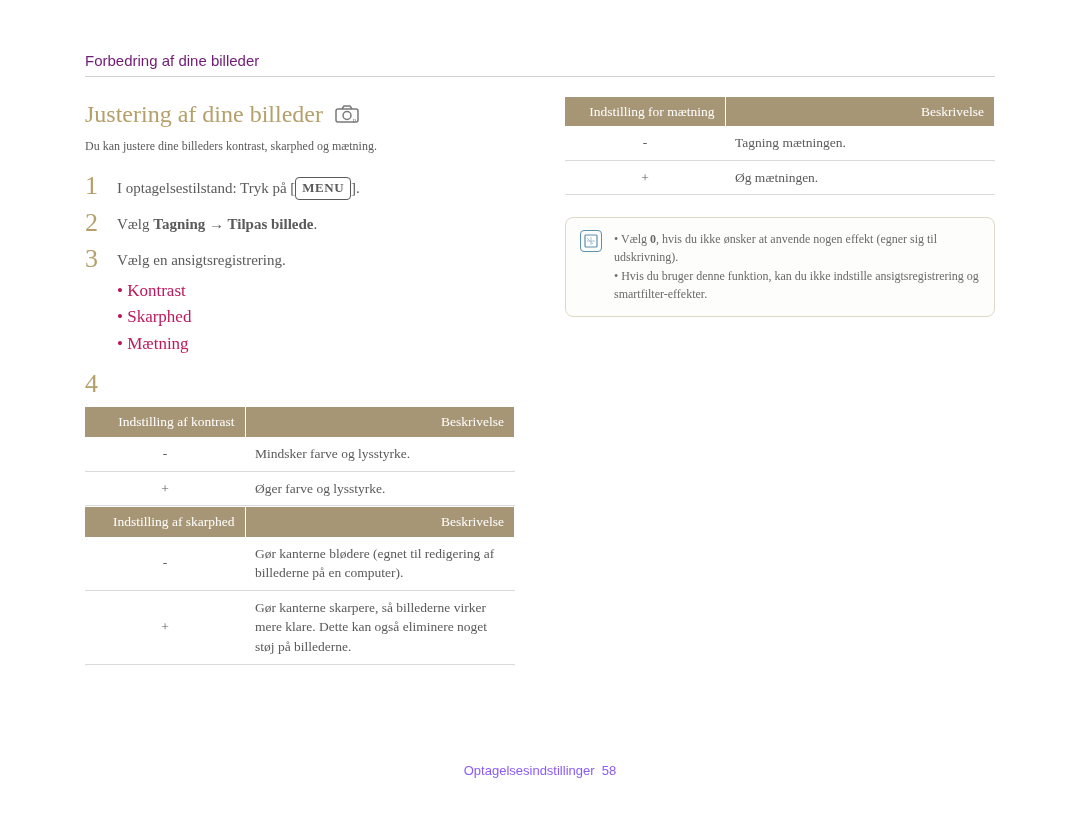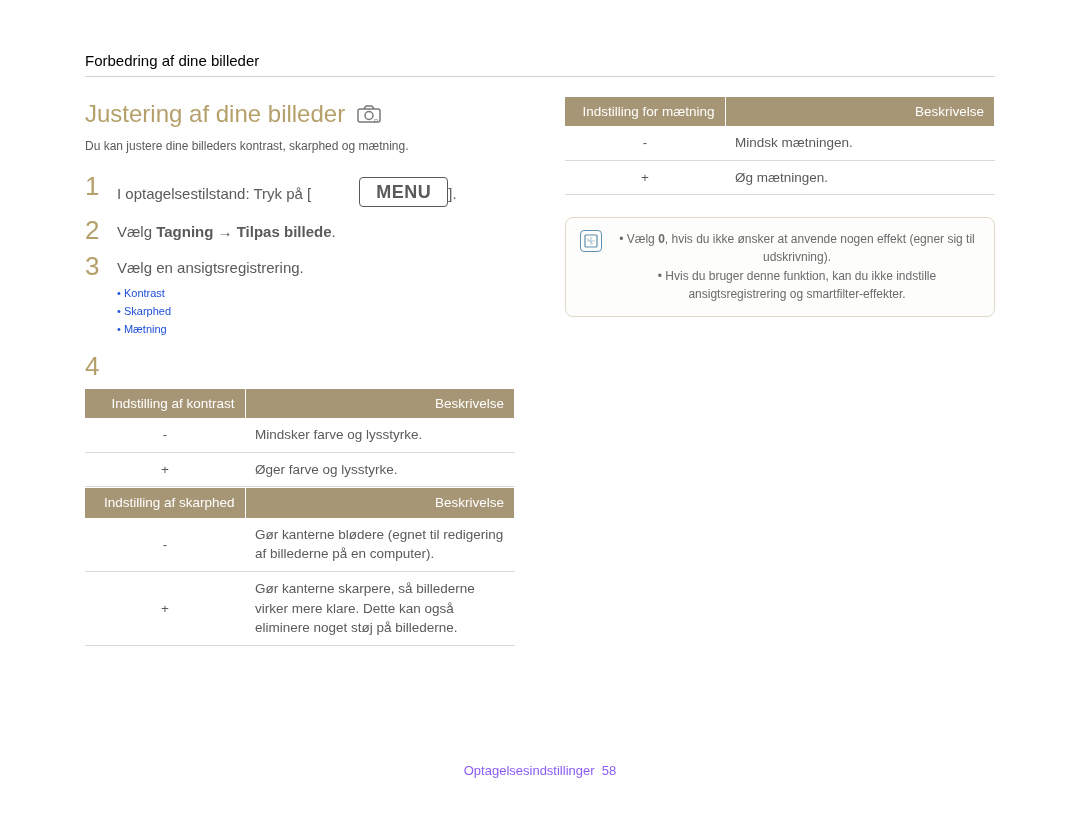--- a/index.html
+++ b/index.html
@@ -8,33 +8,34 @@
     height: 815px;
     background: #fff;
     font-family: Arial, Helvetica, sans-serif;
     color: #5a5a5a;
     position: relative;
     padding: 50px 85px 0 85px;
     font-size: 14px;
     line-height: 1.45;
   }
   .breadcrumb {
-    color: #000000;
+    color: #701a75;
     font-size: 15px;
     font-weight: 300;
     margin-bottom: 4px;
   }
   .hr-line {
     border: none;
     border-top: 1px solid #d0d0d0;
     margin-bottom: 20px;
   }
   .columns {
     display: flex;
     gap: 50px;
+    font-family: Liberation Serif, serif;
   }
   .col {
     flex: 1;
     min-width: 0;
   }
   .title-row {
     display: flex;
     align-items: center;
     gap: 12px;
     margin-bottom: 6px;
@@ -54,29 +55,28 @@
     line-height: 1;
     width: 18px;
     flex-shrink: 0;
   }
   .step-body { padding-top: 4px; font-size: 15px; color:#5a5a5a; }
   .step-body .strong { font-weight: bold; }
   .menu-btn {
     display:inline-block;
     border: 1.5px solid #5a5a5a;
     border-radius: 4px;
-    padding: 1px 16px;
+    padding: 1px 6px;
     font-weight: bold;
-    font-size: 18px;
+    font-size: 13px;
     letter-spacing: 0.5px;
     vertical-align: 1px;
-    margin-left: 48px;
   }
   .bullets { list-style: none; padding: 6px 0 4px 0; }
-  .bullets li { font-size: 11px; color:#1d4ed8; padding: 1px 0; }
+  .bullets li { font-size: 17px; color:#be185d; padding: 1px 0; }
   .bullets li::before { content: "•  "; }
   table {
     width: 100%;
     border-collapse: collapse;
     margin-top: 1px;
     font-size: 13.5px;
   }
   thead th {
     background: #a79675;
     color: #fff;
@@ -98,21 +98,20 @@
   .note-box {
     display:flex;
     gap: 12px;
     border: 1px solid #e0d8c4;
     border-radius: 8px;
     padding: 12px 14px;
     margin-top: 22px;
     font-size: 12px;
     color:#6a6a6a;
     background: #fdfdfb;
-    text-align: center;
   }
   .note-icon {
     width: 22px; height: 22px;
     flex-shrink:0;
     border: 1.5px solid #5c8fb0;
     border-radius: 4px;
     display:flex; align-items:center; justify-content:center;
     color:#5c8fb0;
   }
   .note-icon svg { display:block; }
@@ -225,21 +224,21 @@
     <table style="margin-top:0;">
       <thead>
           <tr>
         <th>Indstilling for mætning</th>
         <th>Beskrivelse</th>
       </tr>
         </thead>
       <tbody>
         <tr>
           <td>-</td>
-          <td>Mindsk mætningen.</td>
+          <td>Tagning mætningen.</td>
         </tr>
         <tr>
           <td>+</td>
           <td>Øg mætningen.</td>
         </tr>
       </tbody>
     </table>
 
     <div class="note-box">
       <div class="note-icon">

